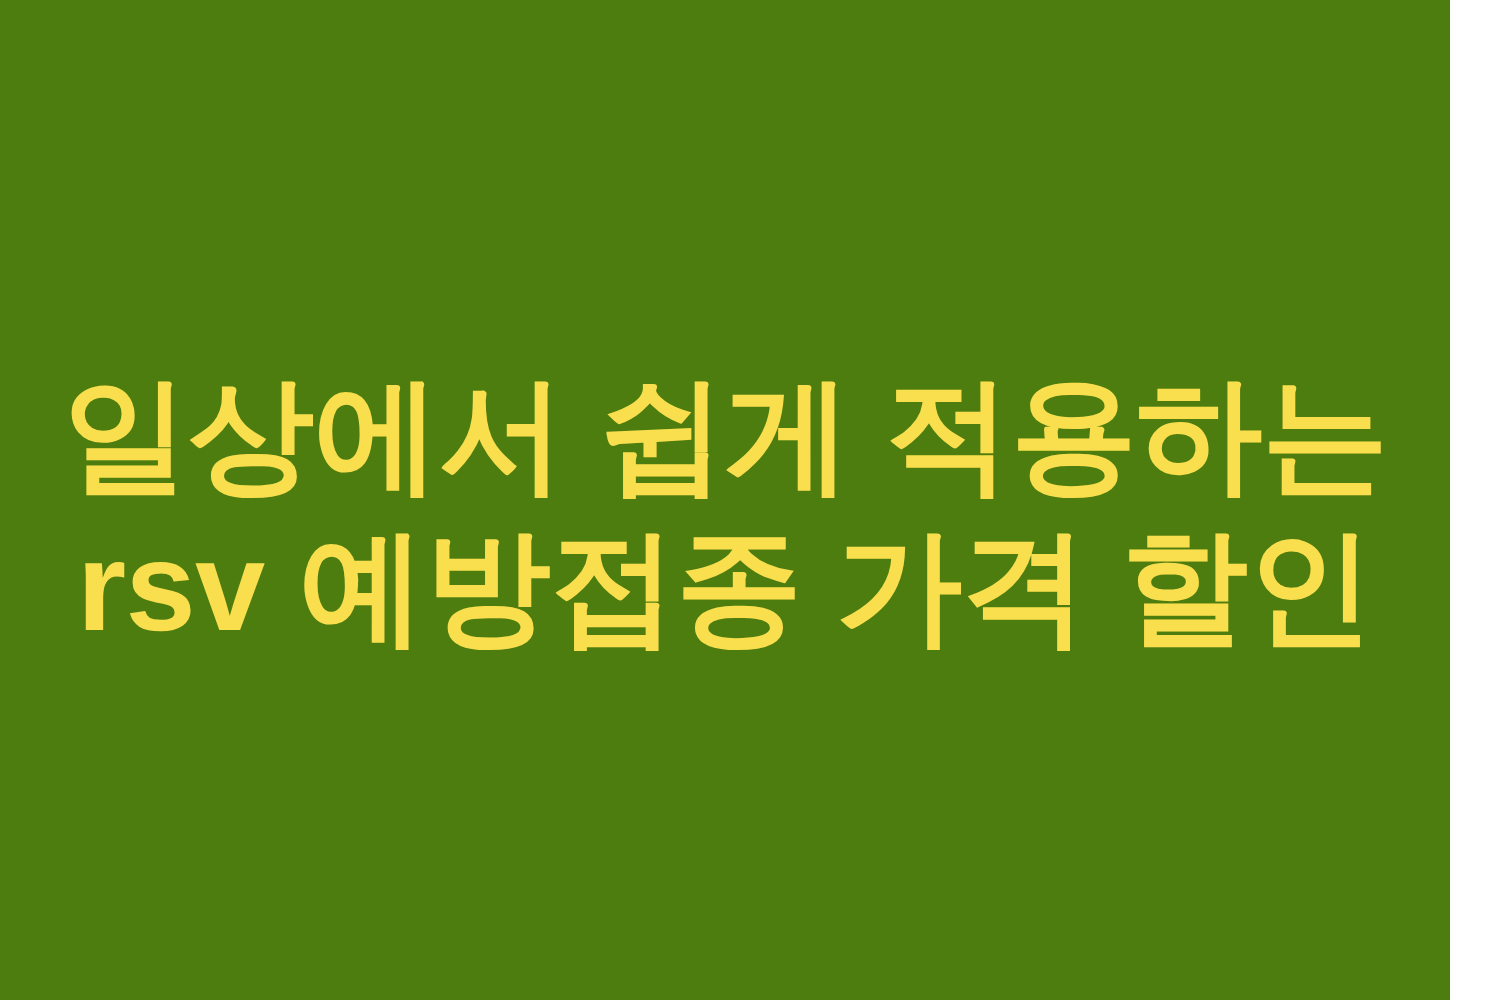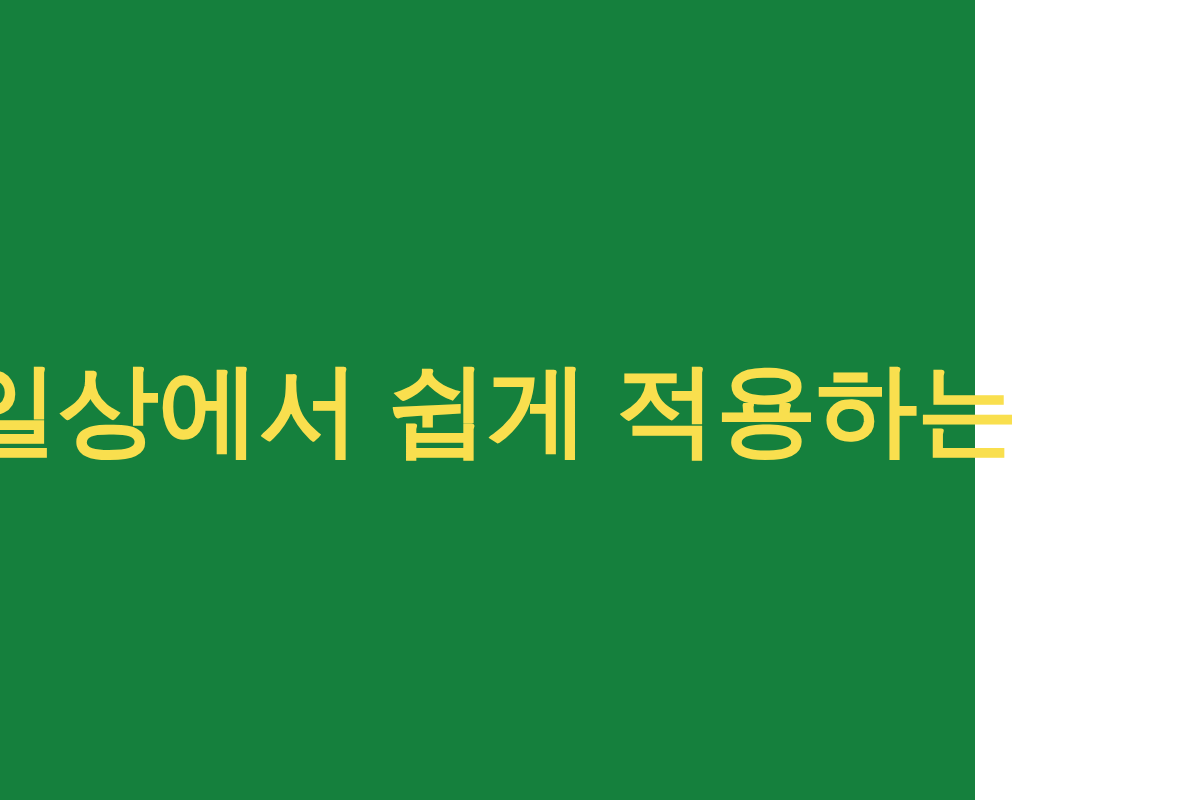--- a/index.html
+++ b/index.html
@@ -10,23 +10,23 @@
 
   body {
     width: 1200px;
     height: 800px;
     overflow: hidden;
     font-family: "Liberation Sans", "DejaVu Sans", sans-serif;
   }
 
   .thumbnail-canvas {
     position: relative;
-    width: 975px;
+    width: 1160px;
     height: 800px;
-    background-color: #15803d;
+    background-color: #4d7c0f;
     display: flex;
     align-items: center;
     justify-content: center;
     box-sizing: border-box;
   }
 
   .title-block {
     width: 1120px;
     text-align: center;
     display: flex;
@@ -55,16 +55,17 @@
 </style>
 </head>
 <body>
 
 <div class="thumbnail-canvas">
 
   <div class="title-block">
 
     <span class="title-line title-line-1">일상에서 쉽게 적용하는</span>
 
+    <span class="title-line title-line-2">rsv 예방접종 가격 할인</span>
 
 
   </div>
 </div>
 
 </body></html>

